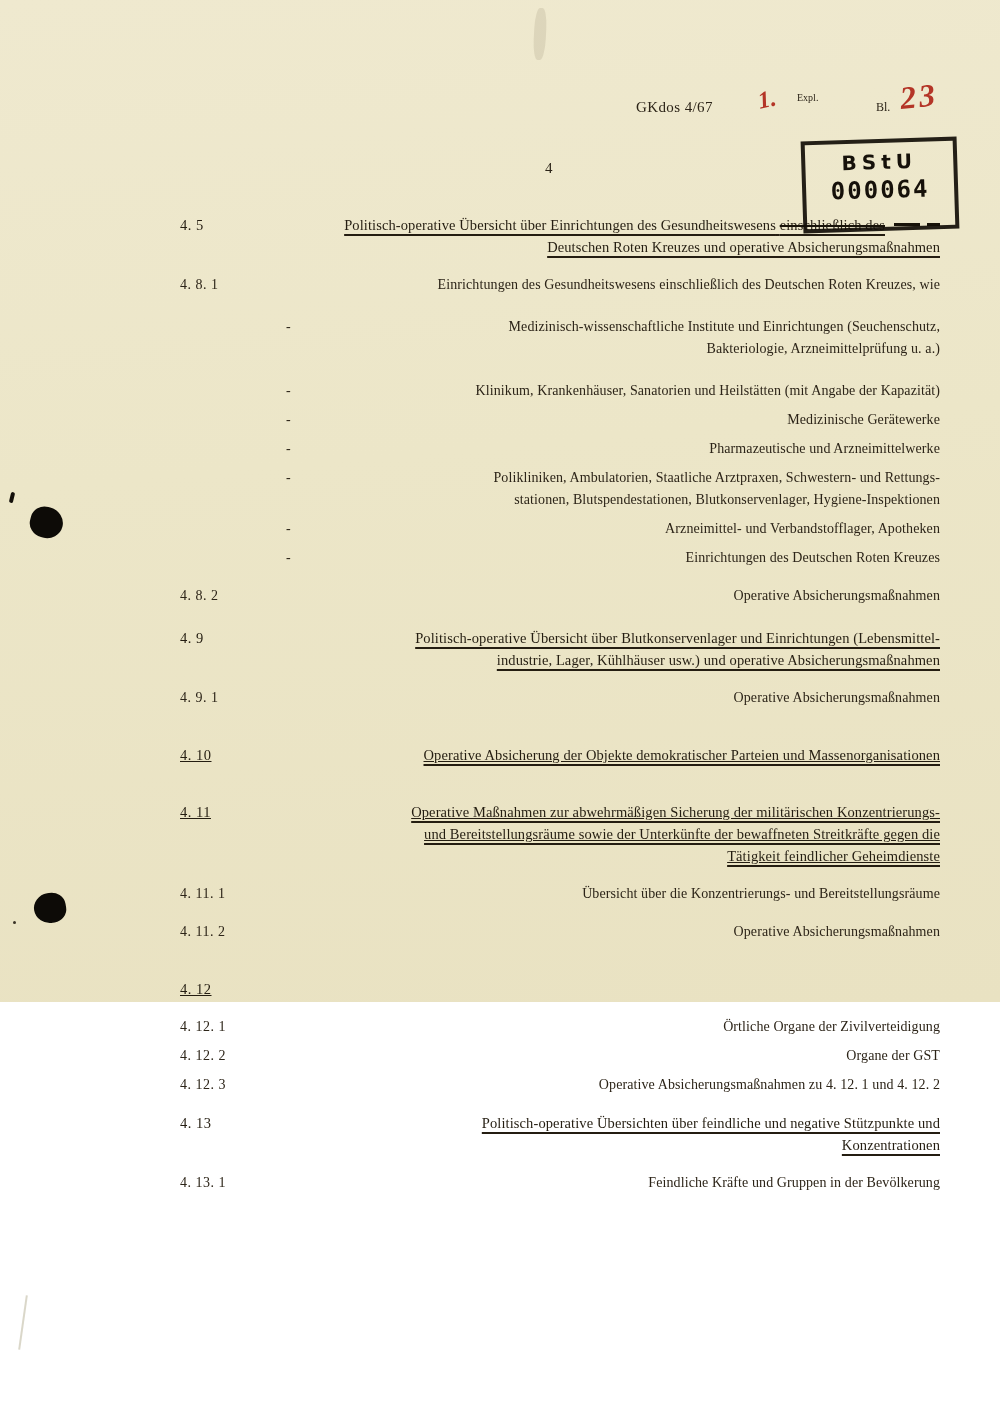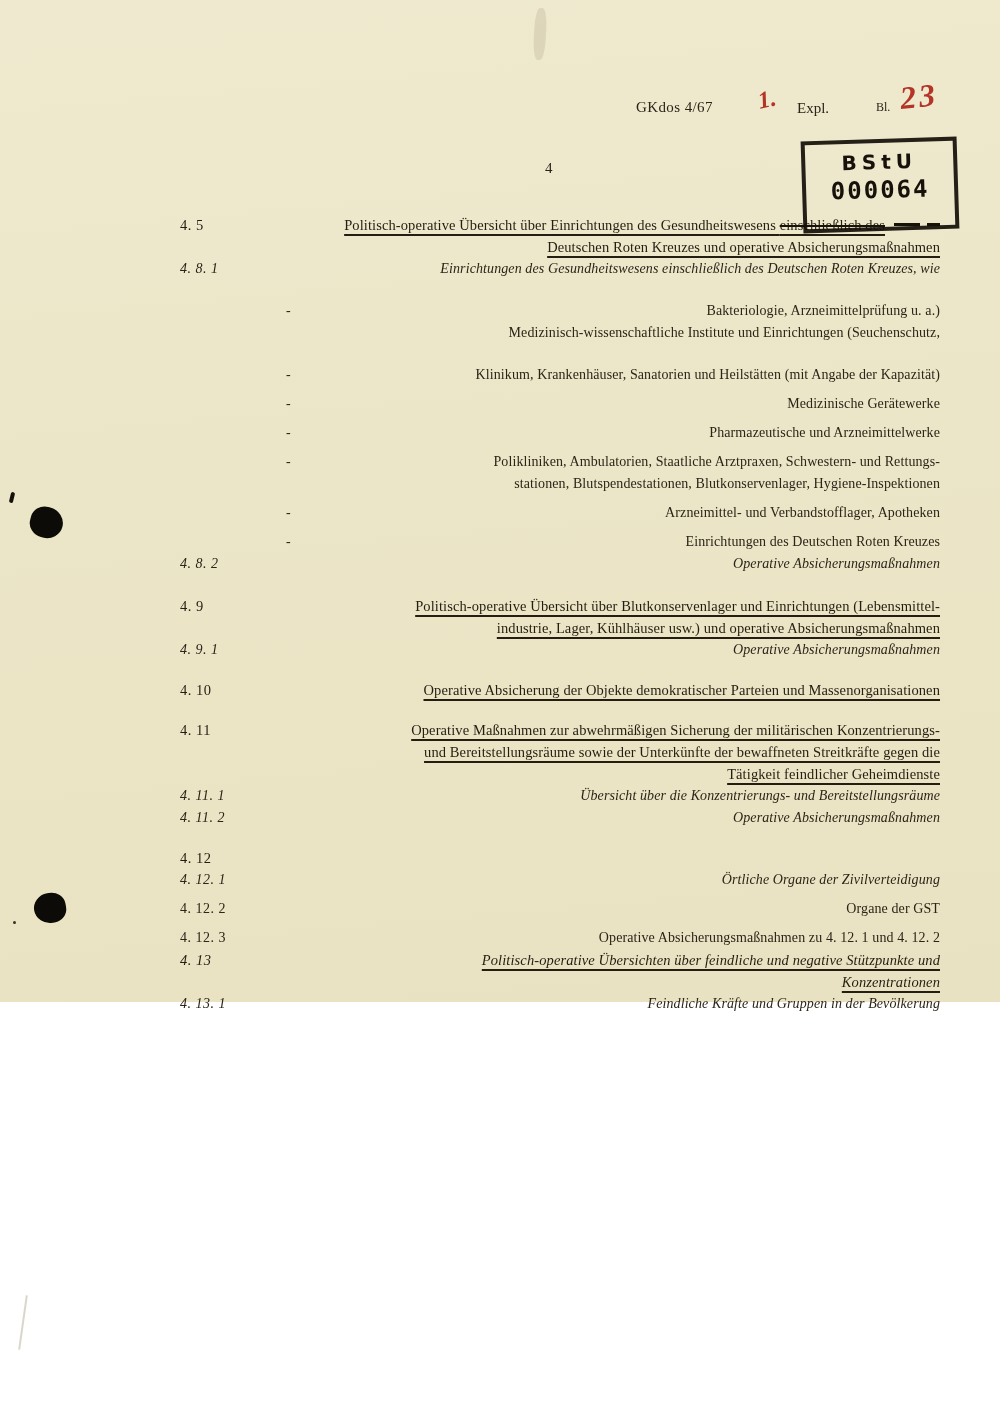--- a/index.html
+++ b/index.html
@@ -5,21 +5,21 @@
   html,body{margin:0;padding:0;}
   body{width:1000px;height:1422px;overflow:hidden;}
   .page{
     position:relative;width:1000px;height:1002px;
     background:linear-gradient(175deg,#efe9cf 0%,#ece6c8 45%,#e9e2c2 100%);
     font-family:"Liberation Serif","DejaVu Serif",serif;
     color:#2c2418;
   }
   
   .doc-ref{position:absolute;left:636px;top:99px;font-size:15px;letter-spacing:0.4px;}
-  .expl-label{position:absolute;left:797px;top:100px;font-size:15px;}
+  .expl-label{position:absolute;left:797px;top:92px;font-size:10px;}
   .bl-label{position:absolute;left:876px;top:100px;font-size:12px;}
   .hw{color:#b43527;font-style:italic;font-weight:bold;}
   .hw-expl-num{position:absolute;left:758px;top:86px;font-size:24px;transform:rotate(-12deg);}
   .hw-bl-num{position:absolute;left:900px;top:78px;font-size:32px;transform:rotate(-6deg);letter-spacing:3px;}
   .page-num{position:absolute;left:545px;top:160px;font-size:15px;}
   
   .stamp{
     position:absolute;left:802px;top:139px;width:148px;height:84px;
     border:4px solid rgba(18,14,8,0.92);transform:rotate(-1.8deg);
     z-index:5;text-align:center;
@@ -31,23 +31,23 @@
   
   .toc{position:absolute;left:180px;top:214px;width:760px;z-index:2;}
   .row{display:flex;line-height:22px;font-size:14px;letter-spacing:0.1px;}
   .row.heading{font-size:14.5px;color:#241d11;}
   .num{width:106px;flex-shrink:0;letter-spacing:0.5px;}
   .rbody{flex:1;display:flex;}
   .lines{flex:1;white-space:nowrap;text-align:right;}
   .bdash{width:46px;flex-shrink:0;}
   .gap-none{margin-top:0;}
   .gap-xs{margin-top:7px;}
-  .gap-sm{font-style:italic;}
+  .gap-sm{margin-top:16px;}
   .gap-md{margin-top:20px;}
-  .gap-lg{margin-top:18px;}
+  .gap-lg{margin-top:35px;text-decoration:underline;}
   .u{text-decoration:underline;text-decoration-thickness:1.6px;text-underline-offset:4px;
      text-decoration-color:#241d11;}
   .struck{text-decoration:line-through;text-decoration-thickness:2.2px;text-decoration-color:#181309;}
   .sdash{display:inline-block;width:26px;border-top:3.5px solid #181309;vertical-align:middle;
          margin-left:9px;transform:translateY(-2px);}
   .sdash.short{width:13px;margin-left:7px;}
   
   .blob1{position:absolute;left:30px;top:507px;width:33px;height:31px;background:#0d0b07;
          border-radius:46% 54% 52% 48%;transform:rotate(15deg);}
   .blob2{position:absolute;left:34px;top:893px;width:32px;height:30px;background:#0d0b07;
@@ -96,22 +96,22 @@
           <div class="lines">
             <div class="line"><span>Einrichtungen des Gesundheitswesens einschließlich des Deutschen Roten Kreuzes, wie</span></div>
           </div>
         </div>
       </div>
       <div class="row bullet gap-md">
         <div class="num"></div>
         <div class="rbody">
           <span class="bdash">-</span>
           <div class="lines">
+            <div class="line"><span>Medizinisch-wissenschaftliche Institute und Einrichtungen (Seuchenschutz,</span></div>
             <div class="line"><span>Bakteriologie, Arzneimittelprüfung u. a.)</span></div>
-            <div class="line"><span>Medizinisch-wissenschaftliche Institute und Einrichtungen (Seuchenschutz,</span></div>
           </div>
         </div>
       </div>
       <div class="row bullet gap-md">
         <div class="num"></div>
         <div class="rbody">
           <span class="bdash">-</span>
           <div class="lines">
             <div class="line"><span>Klinikum, Krankenhäuser, Sanatorien und Heilstätten (mit Angabe der Kapazität)</span></div>
           </div>

